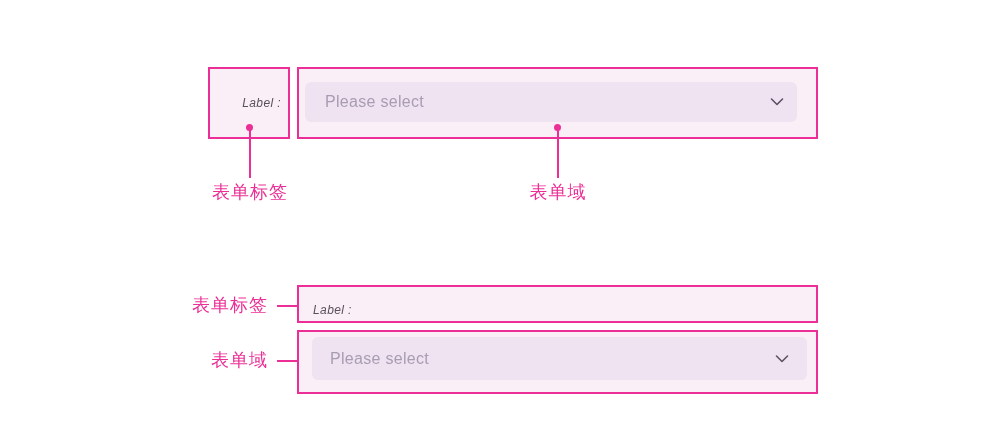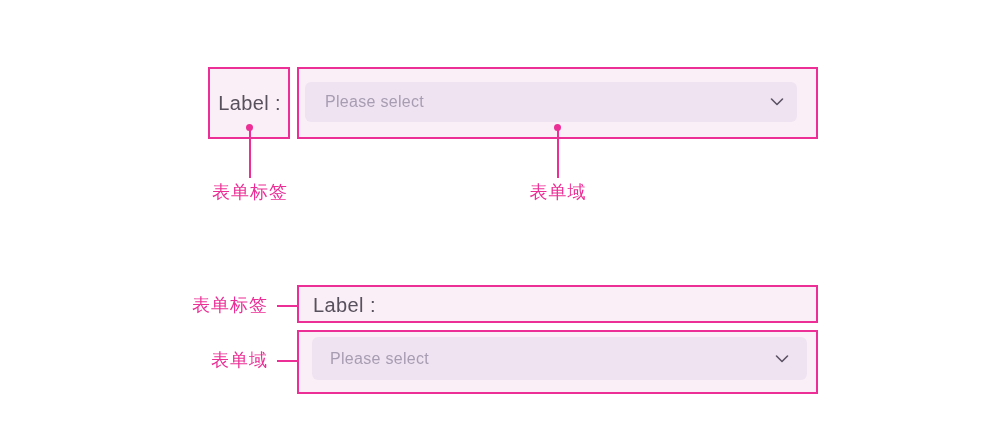--- a/index.html
+++ b/index.html
@@ -21,23 +21,24 @@
     background: var(--background);
     overflow: hidden;
   }
   .anno-box {
     position: absolute;
     border: 2px solid var(--accent);
     background: var(--box-fill);
   }
   .form-label {
     color: var(--label-text);
-    font-size: 20px;
+    font-size: 12px;
     letter-spacing: 0.4px;
     white-space: nowrap;
+    font-style: italic;
   }
   .select-control {
     position: absolute;
     background: var(--control-fill);
     border-radius: 6px;
     display: flex;
     align-items: center;
     cursor: pointer;
   }
   .placeholder {

